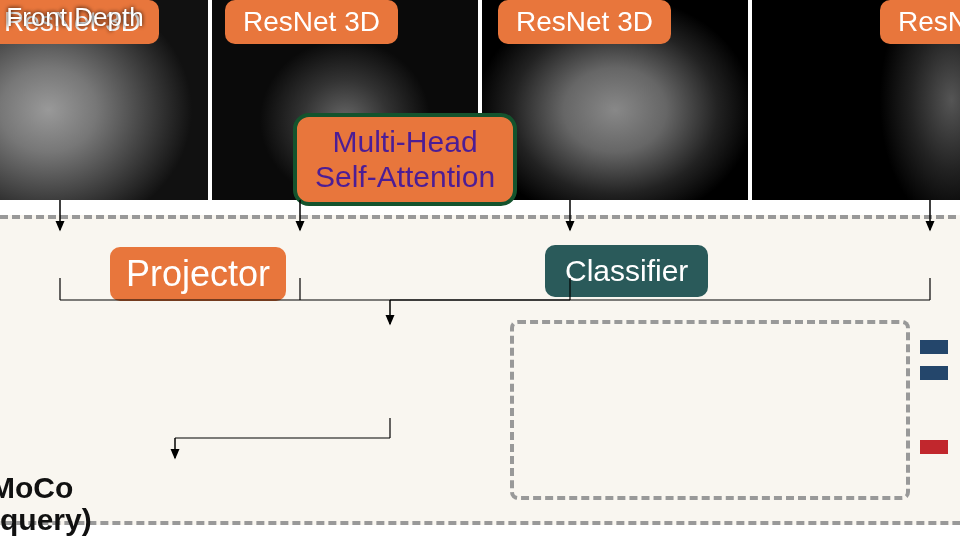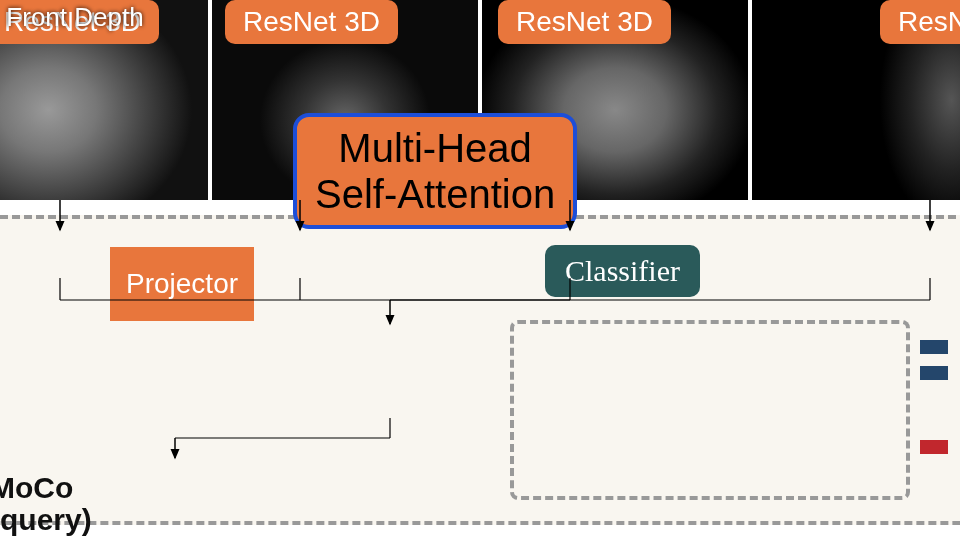--- a/index.html
+++ b/index.html
@@ -17,24 +17,24 @@
 .ir2 { background: radial-gradient(ellipse 30% 70% at 75% 50%, #555 0%, #222 50%, #000 90%); }
 
 .network-area { position: absolute; top: 215px; left: -20px; right: -20px; height: 310px; background: #f9f6f0; border: 4px dashed #999; border-radius: 8px; }
 .box { background: #e8763c; color: #fff; font-size: 28px; font-weight: 400; padding: 6px 18px; border-radius: 10px; white-space: nowrap; text-align: center; }
 .resnet { position: absolute; }
 .rn0 { left: -14px; }
 .rn1 { left: 225px; }
 .rn2 { left: 498px; }
 .rn3 { left: 880px; }
 
-.mhsa { position: absolute; top: 113px; left: 293px; background: #e8763c; border: 4px solid #1d4ed8; color: #000000; font-size: 40px; font-weight: 400; padding: 8px 18px; border-radius: 16px; text-align: center; line-height: 1.15; }
+.mhsa { position: absolute; top: 113px; left: 293px; background: #e8763c; border: 4px solid #14532d; color: #4c1d95; font-size: 30px; font-weight: 400; padding: 8px 18px; border-radius: 16px; text-align: center; line-height: 1.15; }
 
-.projector { position: absolute; top: 247px; left: 110px; background: #e8763c; color: #fff; font-size: 28px; padding: 21px 16px; border-radius: 0; }
-.classifier { position: absolute; top: 245px; left: 545px; background: #2a5a5a; color: #fff; font-size: 30px; padding: 9px 20px; border-radius: 10px; font-family: Liberation Serif, serif; }
+.projector { position: absolute; top: 247px; left: 110px; background: #e8763c; color: #fff; font-size: 36px; padding: 6px 16px; border-radius: 10px; }
+.classifier { position: absolute; top: 245px; left: 545px; background: #2a5a5a; color: #fff; font-size: 30px; padding: 9px 20px; border-radius: 10px; }
 
 .side-label { position: absolute; left: -10px; top: 472px; font-size: 30px; font-weight: 600; color: #111; line-height: 1.05; white-space: nowrap; }
 
 .dashed-inner { position: absolute; top: 320px; left: 510px; width: 400px; height: 180px; border: 4px dashed #999; border-radius: 8px; background: transparent; }
 
 svg.arrows { position: absolute; top: 0; left: 0; width: 960px; height: 540px; pointer-events: none; }
 
 .legend-swatch { position: absolute; width: 28px; height: 14px; }
 .sw1 { background: #24466b; top: 340px; right: 12px; }
 .sw2 { background: #24466b; top: 366px; right: 12px; }

